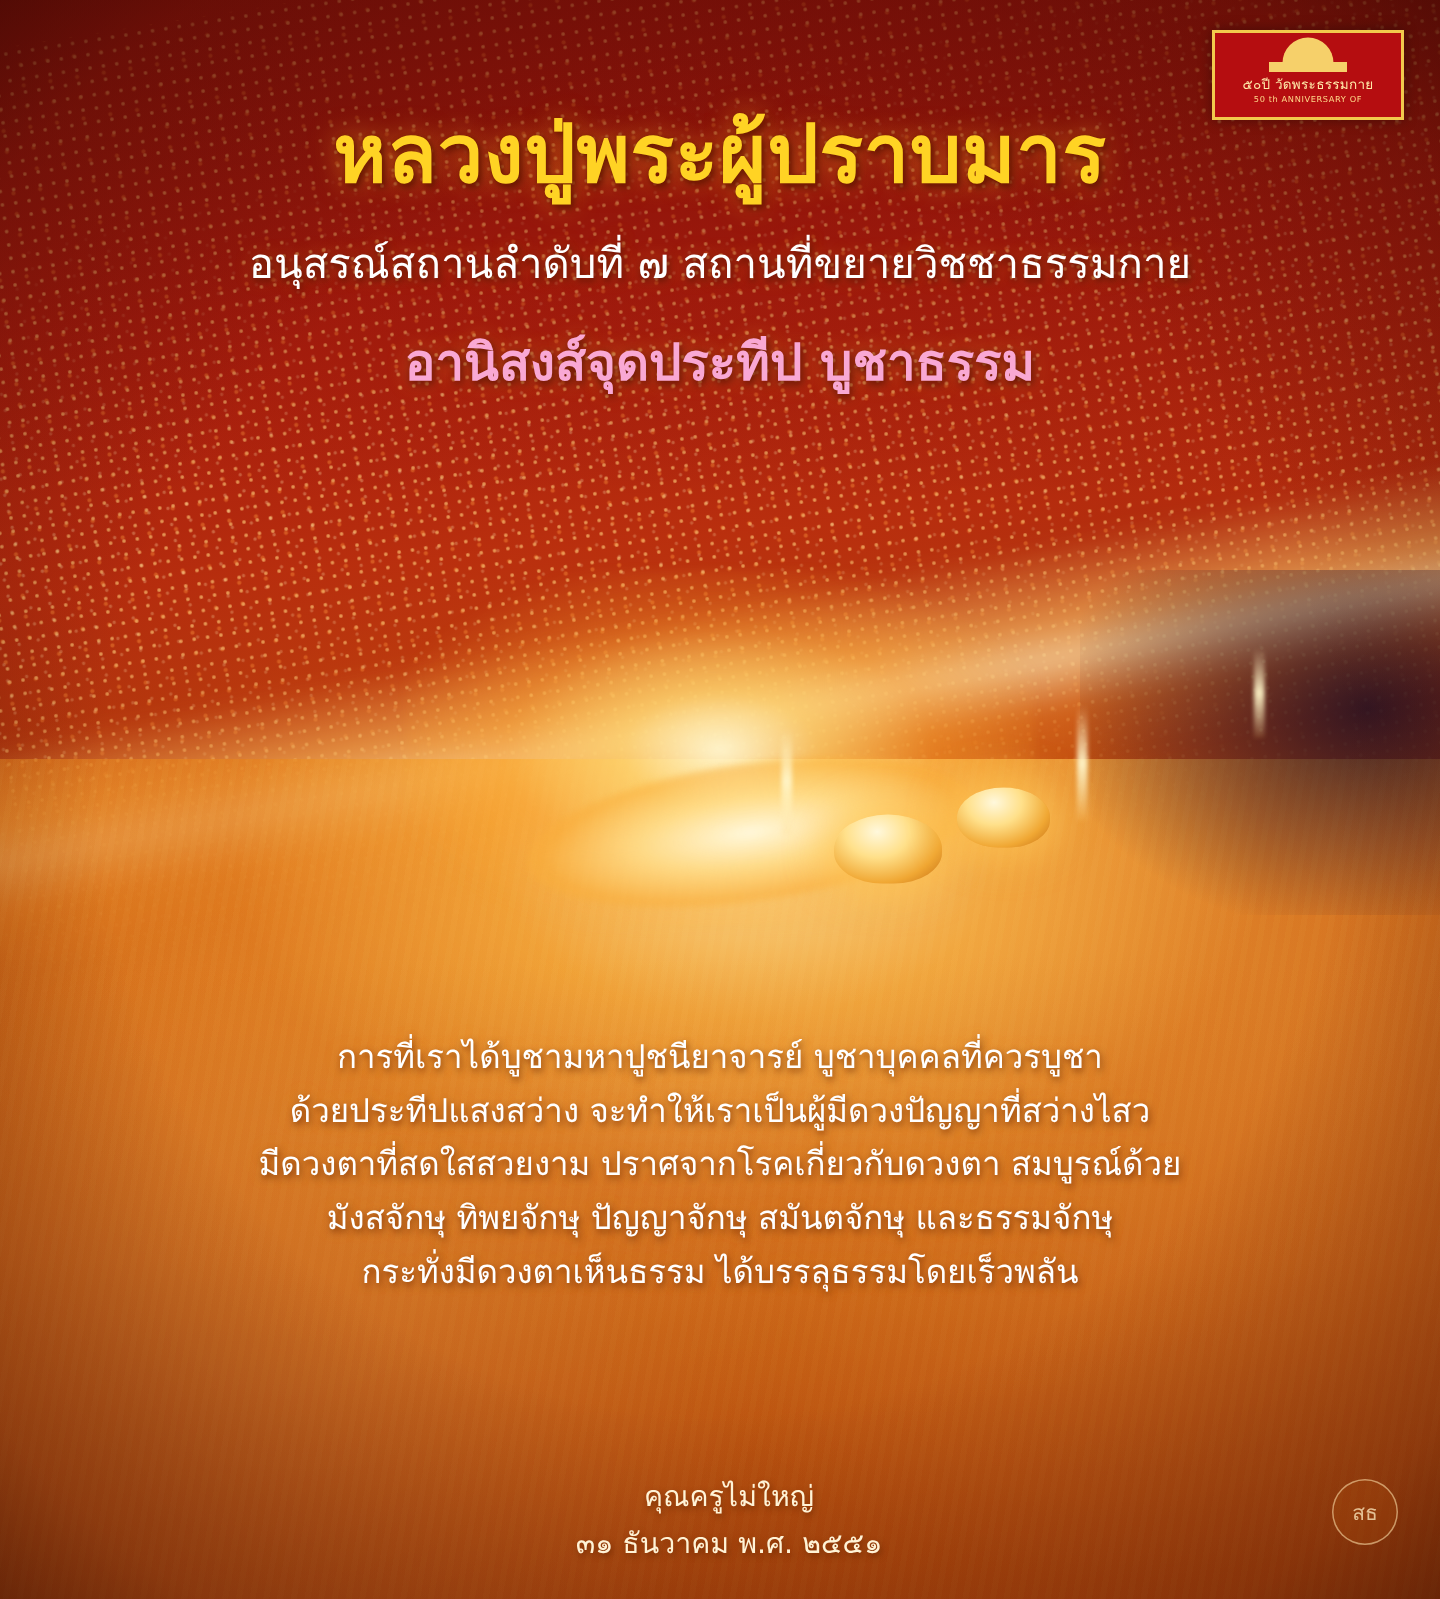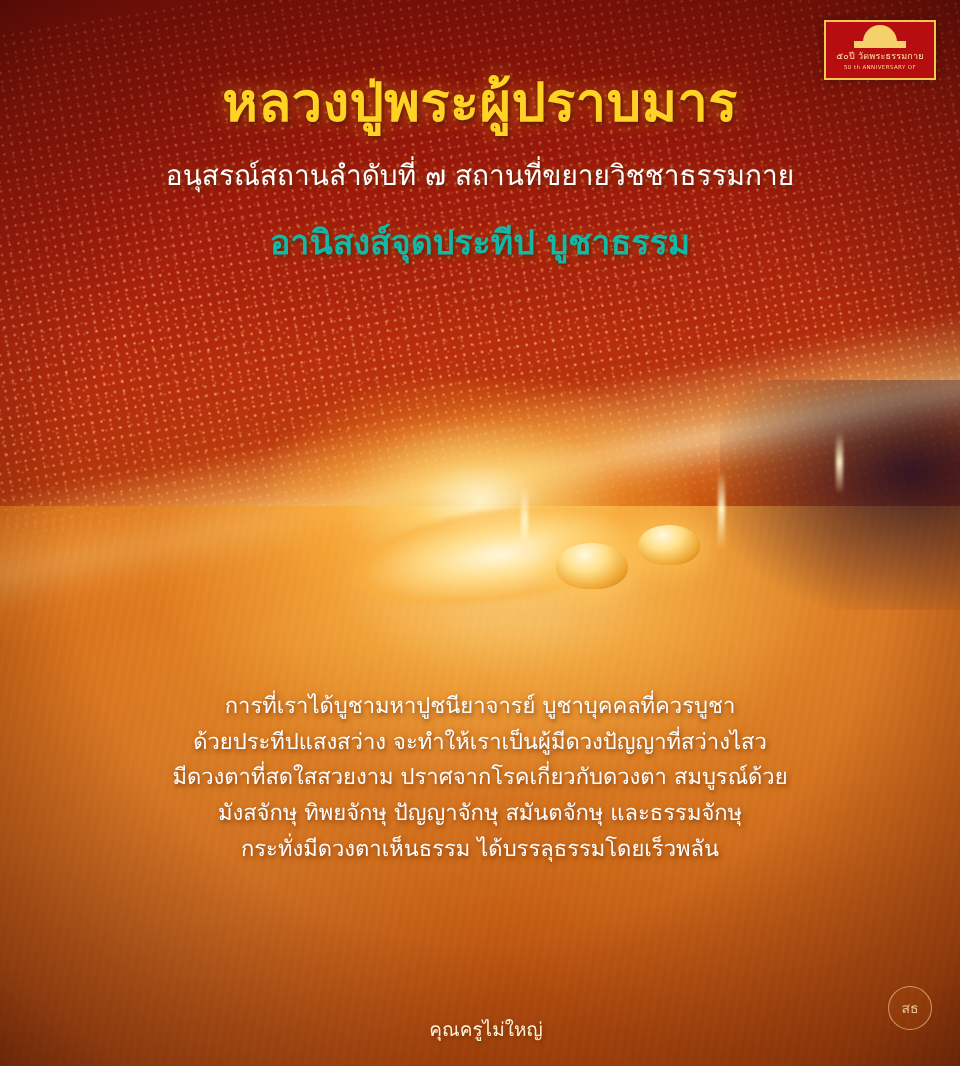--- a/index.html
+++ b/index.html
@@ -150,21 +150,21 @@
     position: absolute;
     left: 0; right: 0; bottom: 0;
     height: 430px;
     background: linear-gradient(to bottom, rgba(200,95,16,0) 0%, rgba(196,92,16,0.18) 35%, rgba(186,82,14,0.30) 100%);
   }
 
   
   .logo-badge {
     position: absolute;
     right: 24px; top: 20px;
-    width: 112px; height: 60px;
+    width: 128px; height: 60px;
     background: #b50d10;
     border: 2px solid #f2c94c;
     box-sizing: border-box;
     display: flex;
     flex-direction: column;
     align-items: center;
     justify-content: center;
     gap: 1px;
     box-shadow: 0 0 8px rgba(0,0,0,0.35);
   }
@@ -224,21 +224,21 @@
     margin-top: 24px;
     font-size: 28px;
     color: #ffffff;
     line-height: 1.3;
     text-shadow: 1px 2px 5px rgba(80,15,0,0.9), 0 0 12px rgba(255,160,50,0.4);
   }
   .title-sub2 {
     margin-top: 26px;
     font-size: 34px;
     font-weight: bold;
-    color: #14b8a6;
+    color: #f9a8d4;
     line-height: 1.3;
     text-shadow: 1px 2px 6px rgba(80,15,0,0.95), 0 0 14px rgba(255,170,60,0.45);
   }
 
   
   .verse {
     position: absolute;
     left: 0; right: 0; top: 688px;
     text-align: center;
     color: #ffffff;
@@ -315,19 +315,20 @@
   <div class="verse">
     <div class="verse-line">การที่เราได้บูชามหาปูชนียาจารย์ บูชาบุคคลที่ควรบูชา</div>
     <div class="verse-line">ด้วยประทีปแสงสว่าง จะทำให้เราเป็นผู้มีดวงปัญญาที่สว่างไสว</div>
     <div class="verse-line">มีดวงตาที่สดใสสวยงาม ปราศจากโรคเกี่ยวกับดวงตา สมบูรณ์ด้วย</div>
     <div class="verse-line">มังสจักษุ ทิพยจักษุ ปัญญาจักษุ สมันตจักษุ และธรรมจักษุ</div>
     <div class="verse-line">กระทั่งมีดวงตาเห็นธรรม ได้บรรลุธรรมโดยเร็วพลัน</div>
   </div>
 
   <div class="signature">
     <div>คุณครูไม่ใหญ่</div>
+    <div>๓๑ ธันวาคม พ.ศ. ๒๕๕๑</div>
   </div>
 
   <div class="seal">
     <span>สธ</span>
   </div>
 
 </div>
 
 </body></html>

